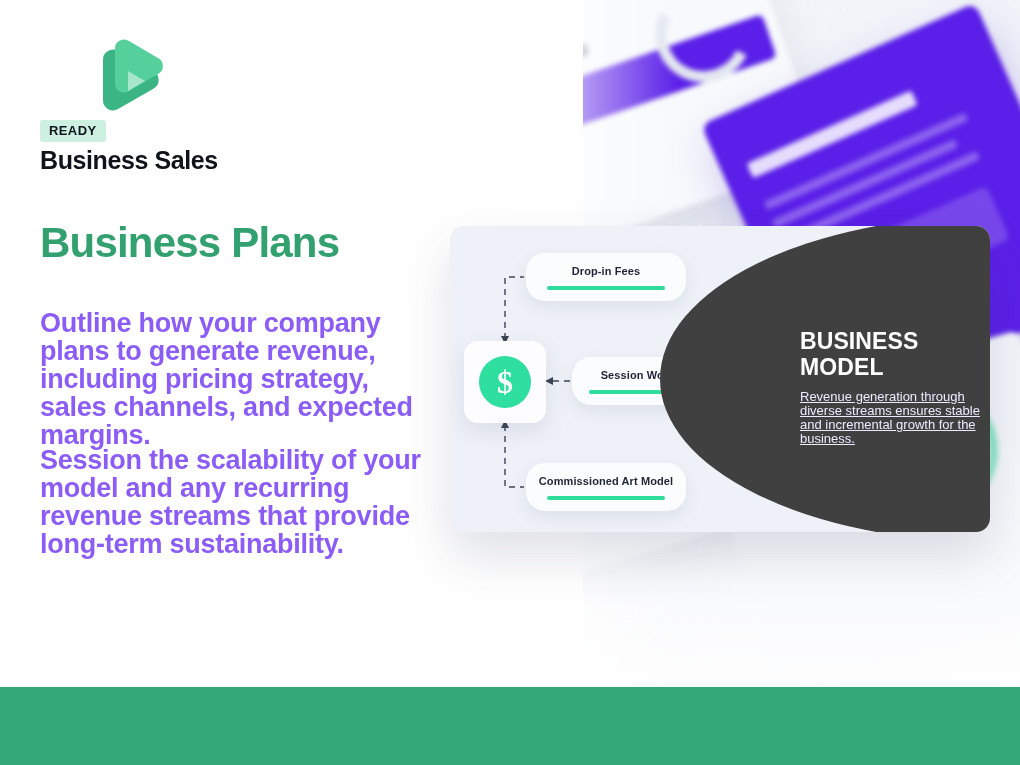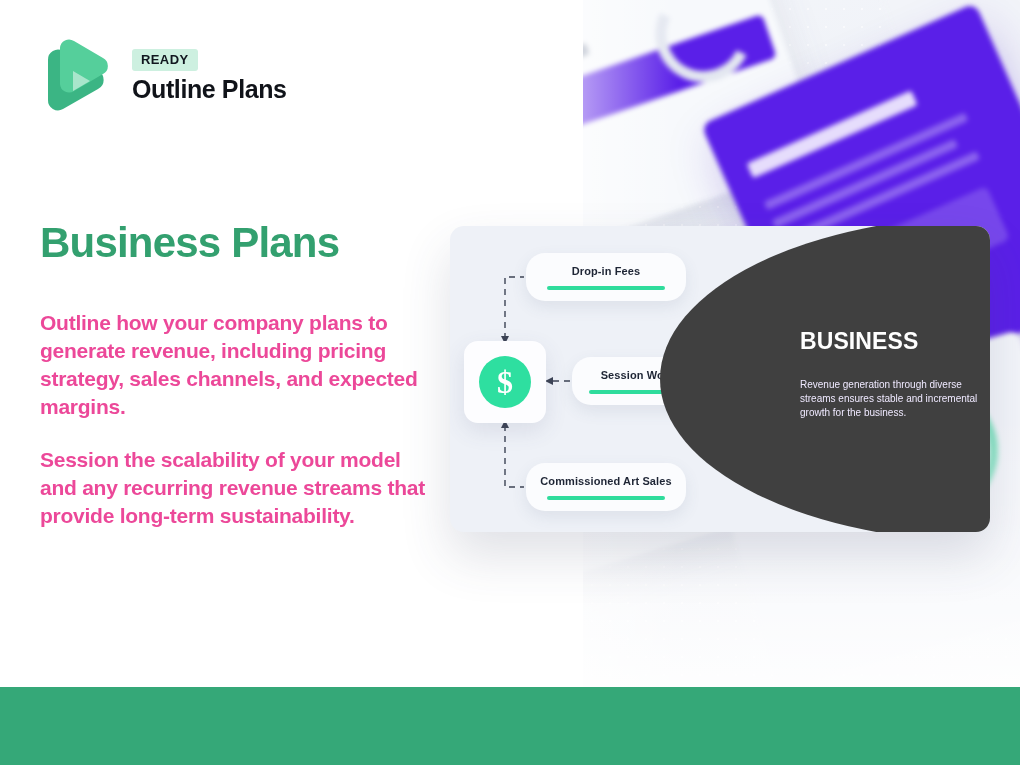--- a/index.html
+++ b/index.html
@@ -76,39 +76,39 @@
   .sm-e .t1{ position:absolute; left:58px; top:58px; width:56px; height:9px;
              background:#9aa3b5; border-radius:3px; }
   .sm-e .t2{ position:absolute; left:100px; top:100px; width:56px; height:9px;
              background:#9aa3b5; border-radius:3px; }
 
   .bg-fade{ position:absolute; inset:0;
             background:linear-gradient(to bottom, rgba(255,255,255,0) 60%, rgba(255,255,255,.85) 100%),
                        linear-gradient(to right, rgba(255,255,255,.55), rgba(255,255,255,0) 22%); }
 
   
-  .logo-wrap{ position:absolute; left:40px; top:38px; display:flex; align-items:center; gap:24px; }
+  .logo-wrap{ position:absolute; left:40px; top:38px; display:flex; align-items:center; gap:6px;flex-direction:column; }
   .logo-mark{ position:relative; width:68px; height:76px; }
   .logo-mark svg{ display:block; }
   .logo-text{ display:flex; flex-direction:column; gap:4px; }
   .ready-badge{
     background:#cdf0e0; color:#11161f; font-size:13px; font-weight:700;
     letter-spacing:.4px; padding:3px 9px 4px; border-radius:3px;
     width:max-content;
   }
   .brand-name{ font-size:25px; font-weight:700; color:#101319; letter-spacing:-.4px; }
 
   
   .headline{
     position:absolute; left:40px; top:219px;
     font-size:42px; font-weight:700; color:#33a06f; letter-spacing:-.8px;
   }
   .para{
     position:absolute; left:40px; width:390px;
-    font-size:21px; line-height:28px; font-weight:700; color:#ec4899;
+    font-size:27px; line-height:28px; font-weight:700; color:#8b5cf6;
     letter-spacing:-.25px;
   }
   .para-1{ top:309px; }
   .para-2{ top:446px; }
 
   
   .preview-card{
     position:absolute; left:450px; top:226px; width:540px; height:306px;
     background:#eef1f7; border-radius:14px; overflow:hidden;
     box-shadow:0 24px 50px rgba(60,70,100,.16);
@@ -118,21 +118,21 @@
     background:#404040;
     border-top-right-radius:14px; border-bottom-right-radius:14px;
     clip-path: ellipse(100% 50% at 100% 50%);
   }
   .purple-inner{ position:absolute; left:140px; top:112px; width:180px; }
   .pp-title{
     font-size:23px; font-weight:700; color:#fff; line-height:26px;
     letter-spacing:.1px;
   }
   .pp-body{
-    margin-top:24px; font-size:10px; line-height:14px; color:#efe9ff;
+    margin-top:10px; font-size:13px; line-height:14px; color:#efe9ff;text-decoration:underline;
   }
 
   
   .diagram{ position:absolute; left:0; top:0; width:360px; height:306px; }
   .node{
     position:absolute; background:#fbfcfe; border-radius:19px;
     box-shadow:0 6px 16px rgba(70,85,120,.10);
     display:flex; flex-direction:column; align-items:center; justify-content:center;
   }
   .node-label{ font-size:11px; font-weight:700; color:#1e2535; letter-spacing:.1px; white-space:nowrap; }
@@ -210,21 +210,21 @@
 <div class="logo-wrap">
   <div class="logo-mark">
     <svg width="68" height="76" viewBox="0 0 68 76">
       <path d="M8 22 A10 10 0 0 1 23 13 L58 33 A10 10 0 0 1 58 51 L23 71 A10 10 0 0 1 8 62 Z" fill="#3bb584"></path>
       <path d="M20 10 A9 9 0 0 1 34 3 L63 20 A9 9 0 0 1 63 36 L34 53 A9 9 0 0 1 20 46 Z" fill="#55cf9b"></path>
       <path d="M33 33 L50 43 L33 53 Z" fill="#b7ead4" opacity="0.85"></path>
     </svg>
   </div>
   <div class="logo-text">
     <span class="ready-badge">READY</span>
-    <span class="brand-name">Outline Plans</span>
+    <span class="brand-name">Business Sales</span>
   </div>
 </div>
 
 <h1 class="headline">Business Plans</h1>
 <p class="para para-1">Outline how your company plans to generate revenue, including pricing strategy, sales channels, and expected margins.</p>
 <p class="para para-2">Session the scalability of your model and any recurring revenue streams that provide long-term sustainability.</p>
 
 <div class="preview-card">
 
   <div class="diagram">
@@ -249,28 +249,29 @@
       <span class="node-label">Drop-in Fees</span>
       <span class="node-bar"></span>
     </div>
 
     <div class="node node-mid">
       <span class="node-label">Session Workshops</span>
       <span class="node-bar"></span>
     </div>
 
     <div class="node node-bot">
-      <span class="node-label">Commissioned Art Sales</span>
+      <span class="node-label">Commissioned Art Model</span>
       <span class="node-bar"></span>
     </div>
   </div>
 
   <div class="purple-panel">
     <div class="purple-inner">
       <div class="pp-title">
         <div>BUSINESS</div>
+        <div>MODEL</div>
       </div>
       <div class="pp-body">Revenue generation through diverse streams ensures stable and incremental growth for the business.</div>
     </div>
   </div>
 </div>
 
 <div class="footer-bar"></div>
 
 </body></html>

